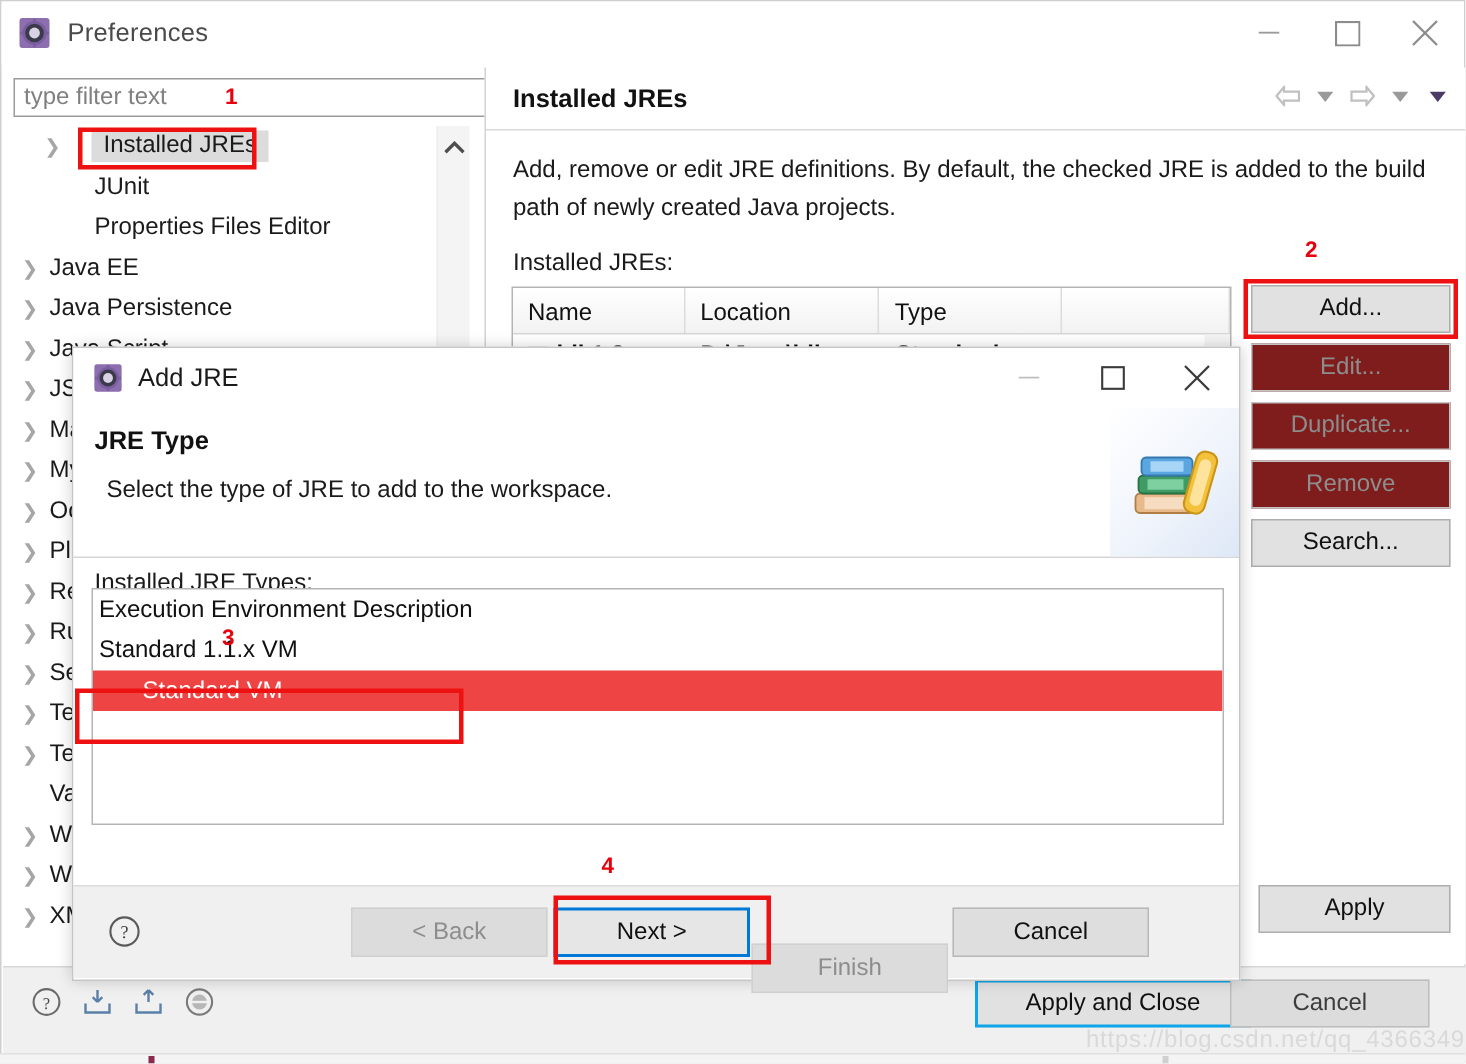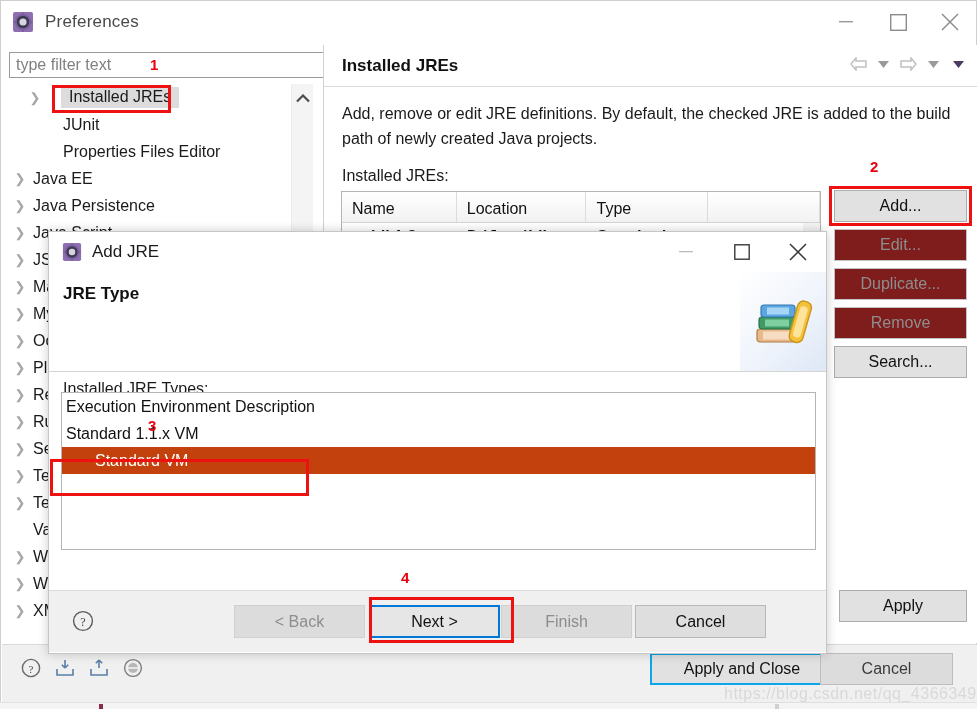--- a/index.html
+++ b/index.html
@@ -291,21 +291,21 @@
     border: 1px solid #b4b4b4;
     background: #ffffff;
     overflow: hidden;
   }
   .list-item {
     height: 27px;
     display: flex; align-items: center;
     padding-left: 4px;
     font-size: 16px; color: #111;
   }
-  .list-item.sel { background: #c2410c; color: #ffffff; padding-left: 33px; }
+  .list-item.sel { background: #ef4444; color: #ffffff; padding-left: 33px; }
 
   .dlg-footer {
     position: relative;
     height: 62px;
     background: #f0f0f0;
     border-top: 1px solid #dcdcdc;
   }
   .dlg-help {
     position: absolute; left: 22px; top: 18px;
     width: 24px; height: 24px; display:flex;align-items:center;justify-content:center;
@@ -614,20 +614,21 @@
           <svg width="18" height="18">
               <line x1="1" y1="1" x2="17" y2="17" stroke="#3a3a3a" stroke-width="1.5"></line>
               <line x1="17" y1="1" x2="1" y2="17" stroke="#3a3a3a" stroke-width="1.5"></line>
             </svg>
         </div>
       </div>
     </div>
 
     <div class="dlg-header">
       <div class="dlg-h-title">JRE Type</div>
+      <div class="dlg-h-sub">Select the type of JRE to add to the workspace.</div>
       <div class="dlg-banner">
         <svg width="64" height="58" viewBox="0 0 64 58">
           <g>
             <rect x="6" y="36" width="40" height="13" rx="3" fill="#e8b98a" stroke="#b07d45" stroke-width="1.2"></rect>
             <rect x="12" y="38.5" width="28" height="8" fill="#f6ddc2"></rect>
             <rect x="8" y="24" width="36" height="12" rx="3" fill="#3f9a63" stroke="#277347" stroke-width="1.2"></rect>
             <rect x="14" y="26.5" width="24" height="7" fill="#7ed0a0"></rect>
             <rect x="10" y="12" width="34" height="12" rx="3" fill="#5aa6e0" stroke="#3679b1" stroke-width="1.2"></rect>
             <rect x="16" y="14.5" width="22" height="7" fill="#a6d5f5"></rect>
             <g transform="rotate(16 50 30)">
@@ -651,21 +652,21 @@
     <div class="dlg-footer">
       <span class="dlg-help">
         <svg width="22" height="22" viewBox="0 0 22 22">
           <circle cx="11" cy="11" r="9.4" fill="none" stroke="#5a5a5a" stroke-width="1.4"></circle>
           <text x="11" y="15.5" font-size="12" text-anchor="middle" fill="#3c3c3c" font-family="Liberation Serif, serif">?</text>
         </svg>
       </span>
       <div id="dialog-buttons">
           <div class="dbtn dis" style="left: 185px;">&lt; Back</div>
           <div class="dbtn focused" style="left: 320px;">Next &gt;</div>
-          <div class="dbtn dis" style="left: 452px;">Finish</div>
+          <div class="dbtn dis" style="left: 452px; margin-top: 24px;">Finish</div>
           <div class="dbtn" style="left: 586px;">Cancel</div>
         </div>
     </div>
   </div>
 
   <span class="marker" style="left:148px; top:417px;">3</span>
   <div class="redbox" style="left:50px; top:459px; width:259px; height:37px;"></div>
   <span class="marker" style="left:401px; top:569px;">4</span>
   <div class="redbox" style="left:369px; top:597px; width:145px; height:46px;"></div>
 

